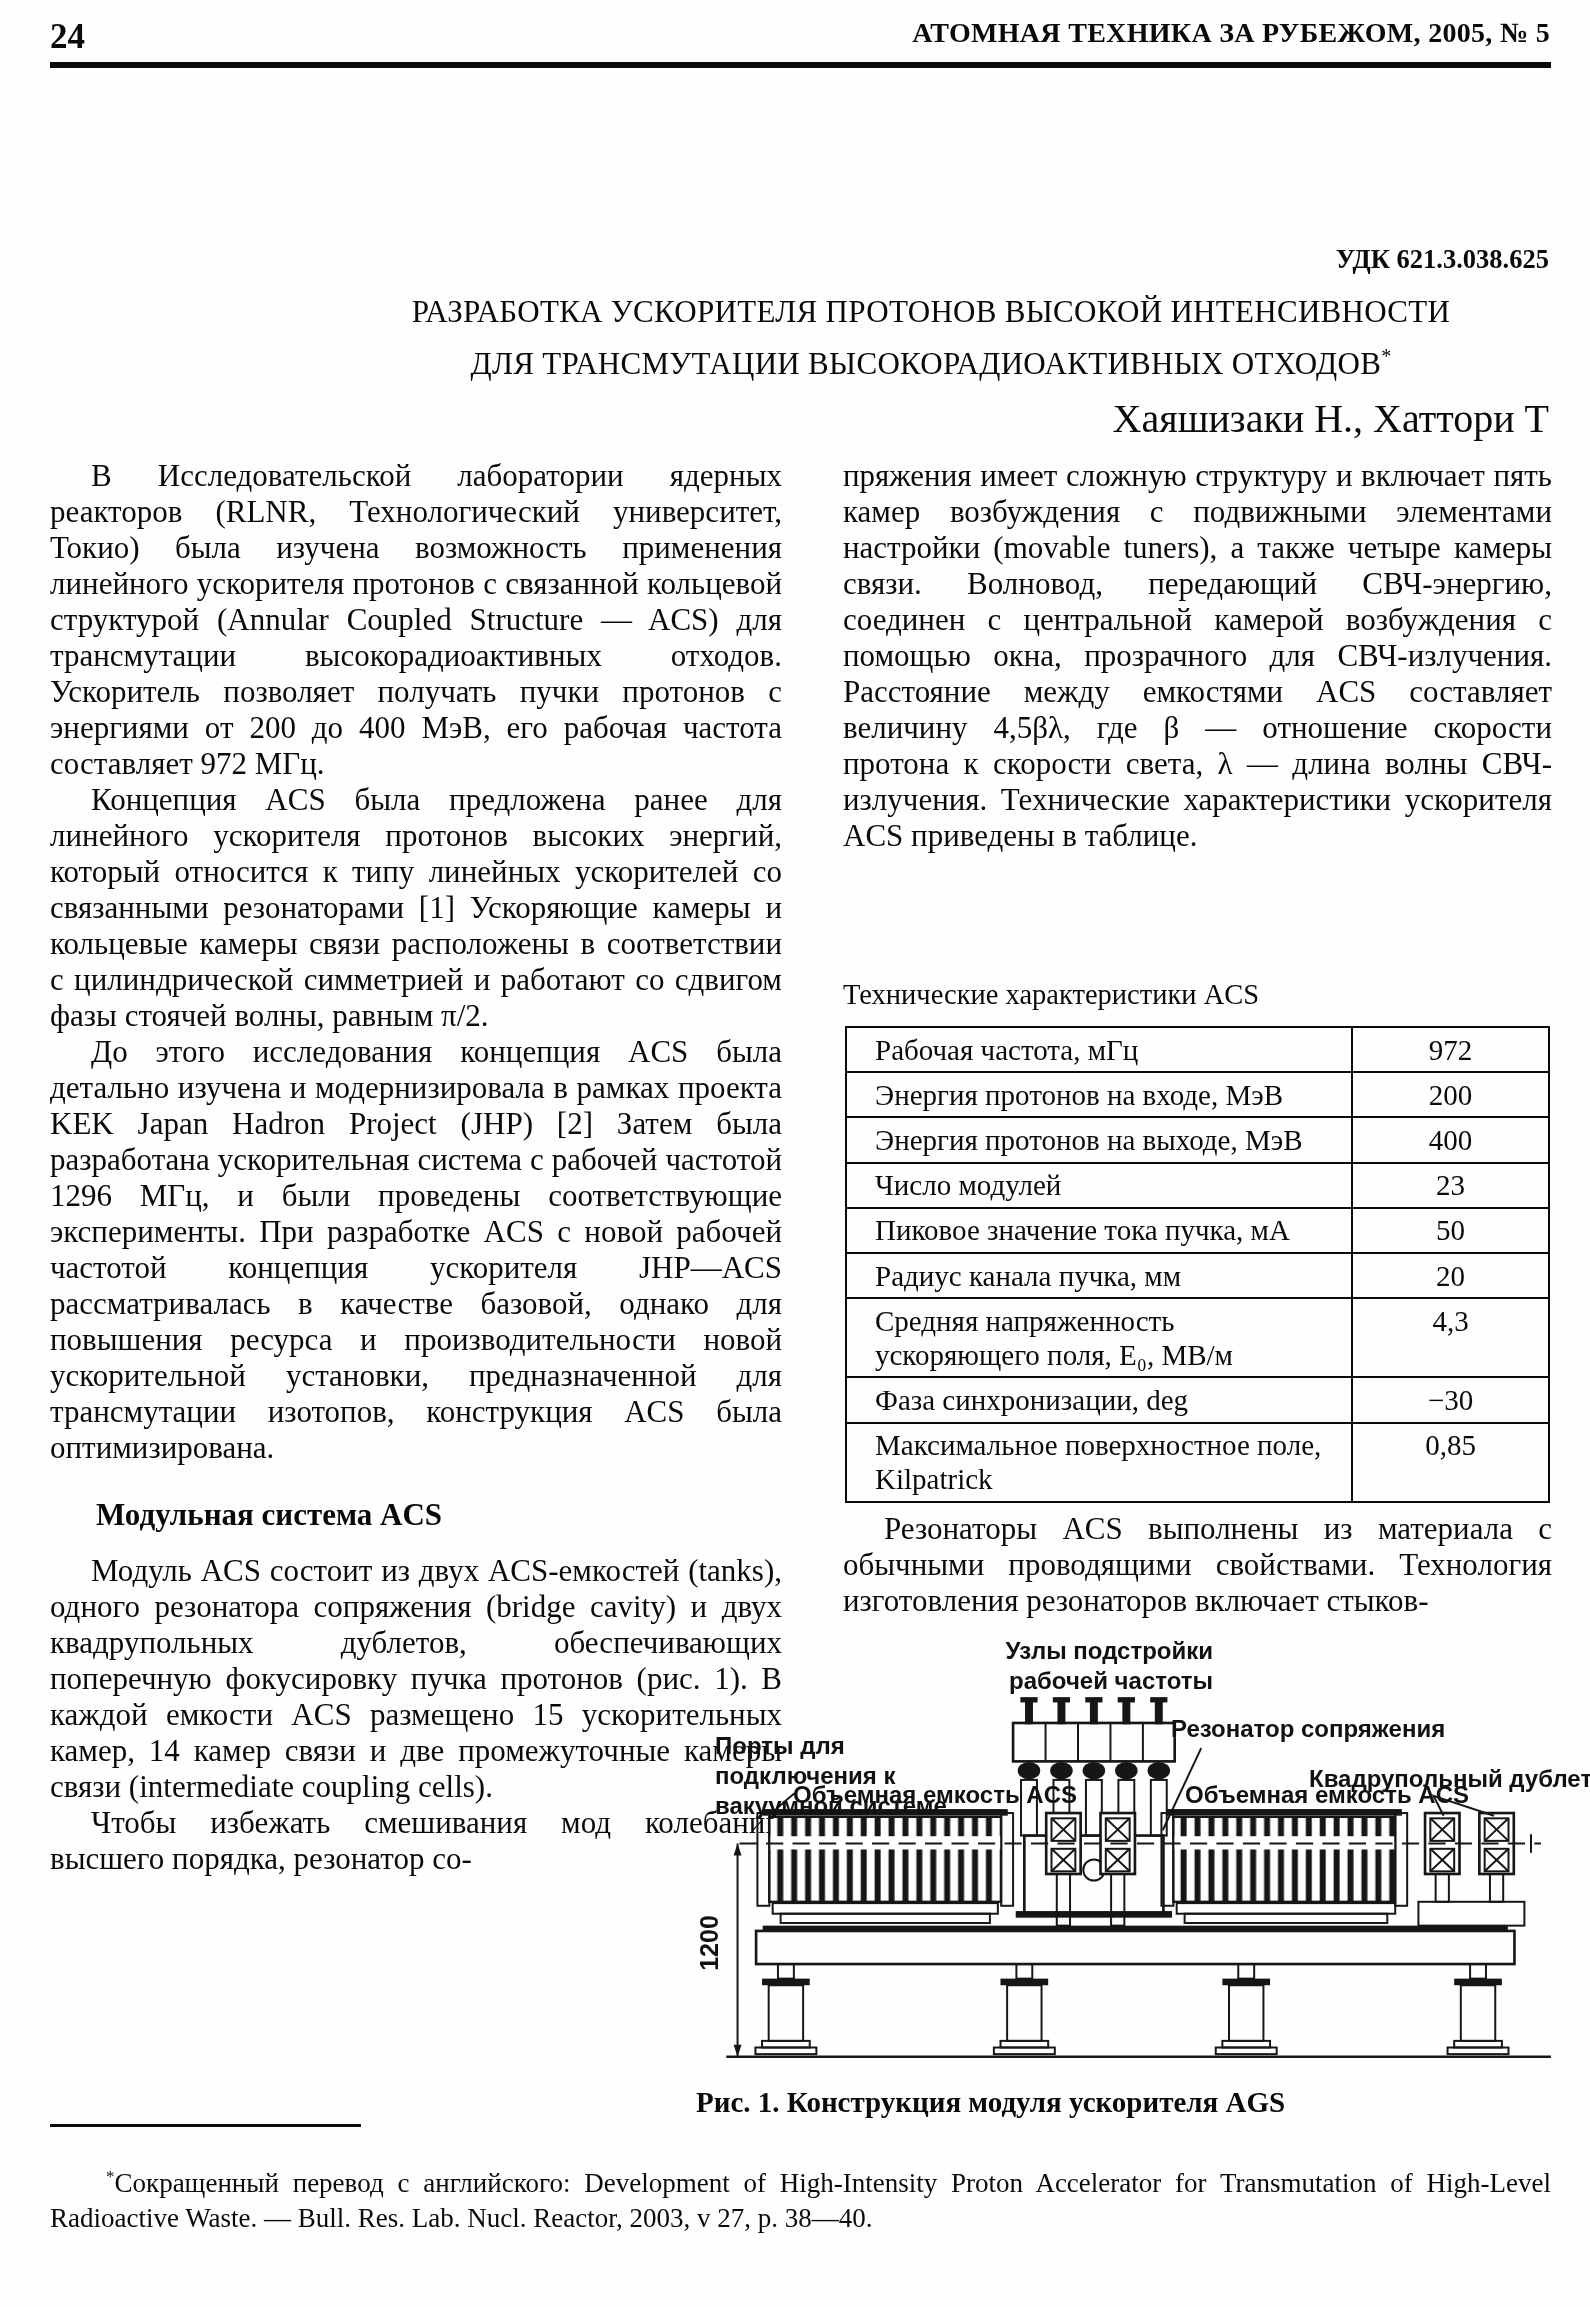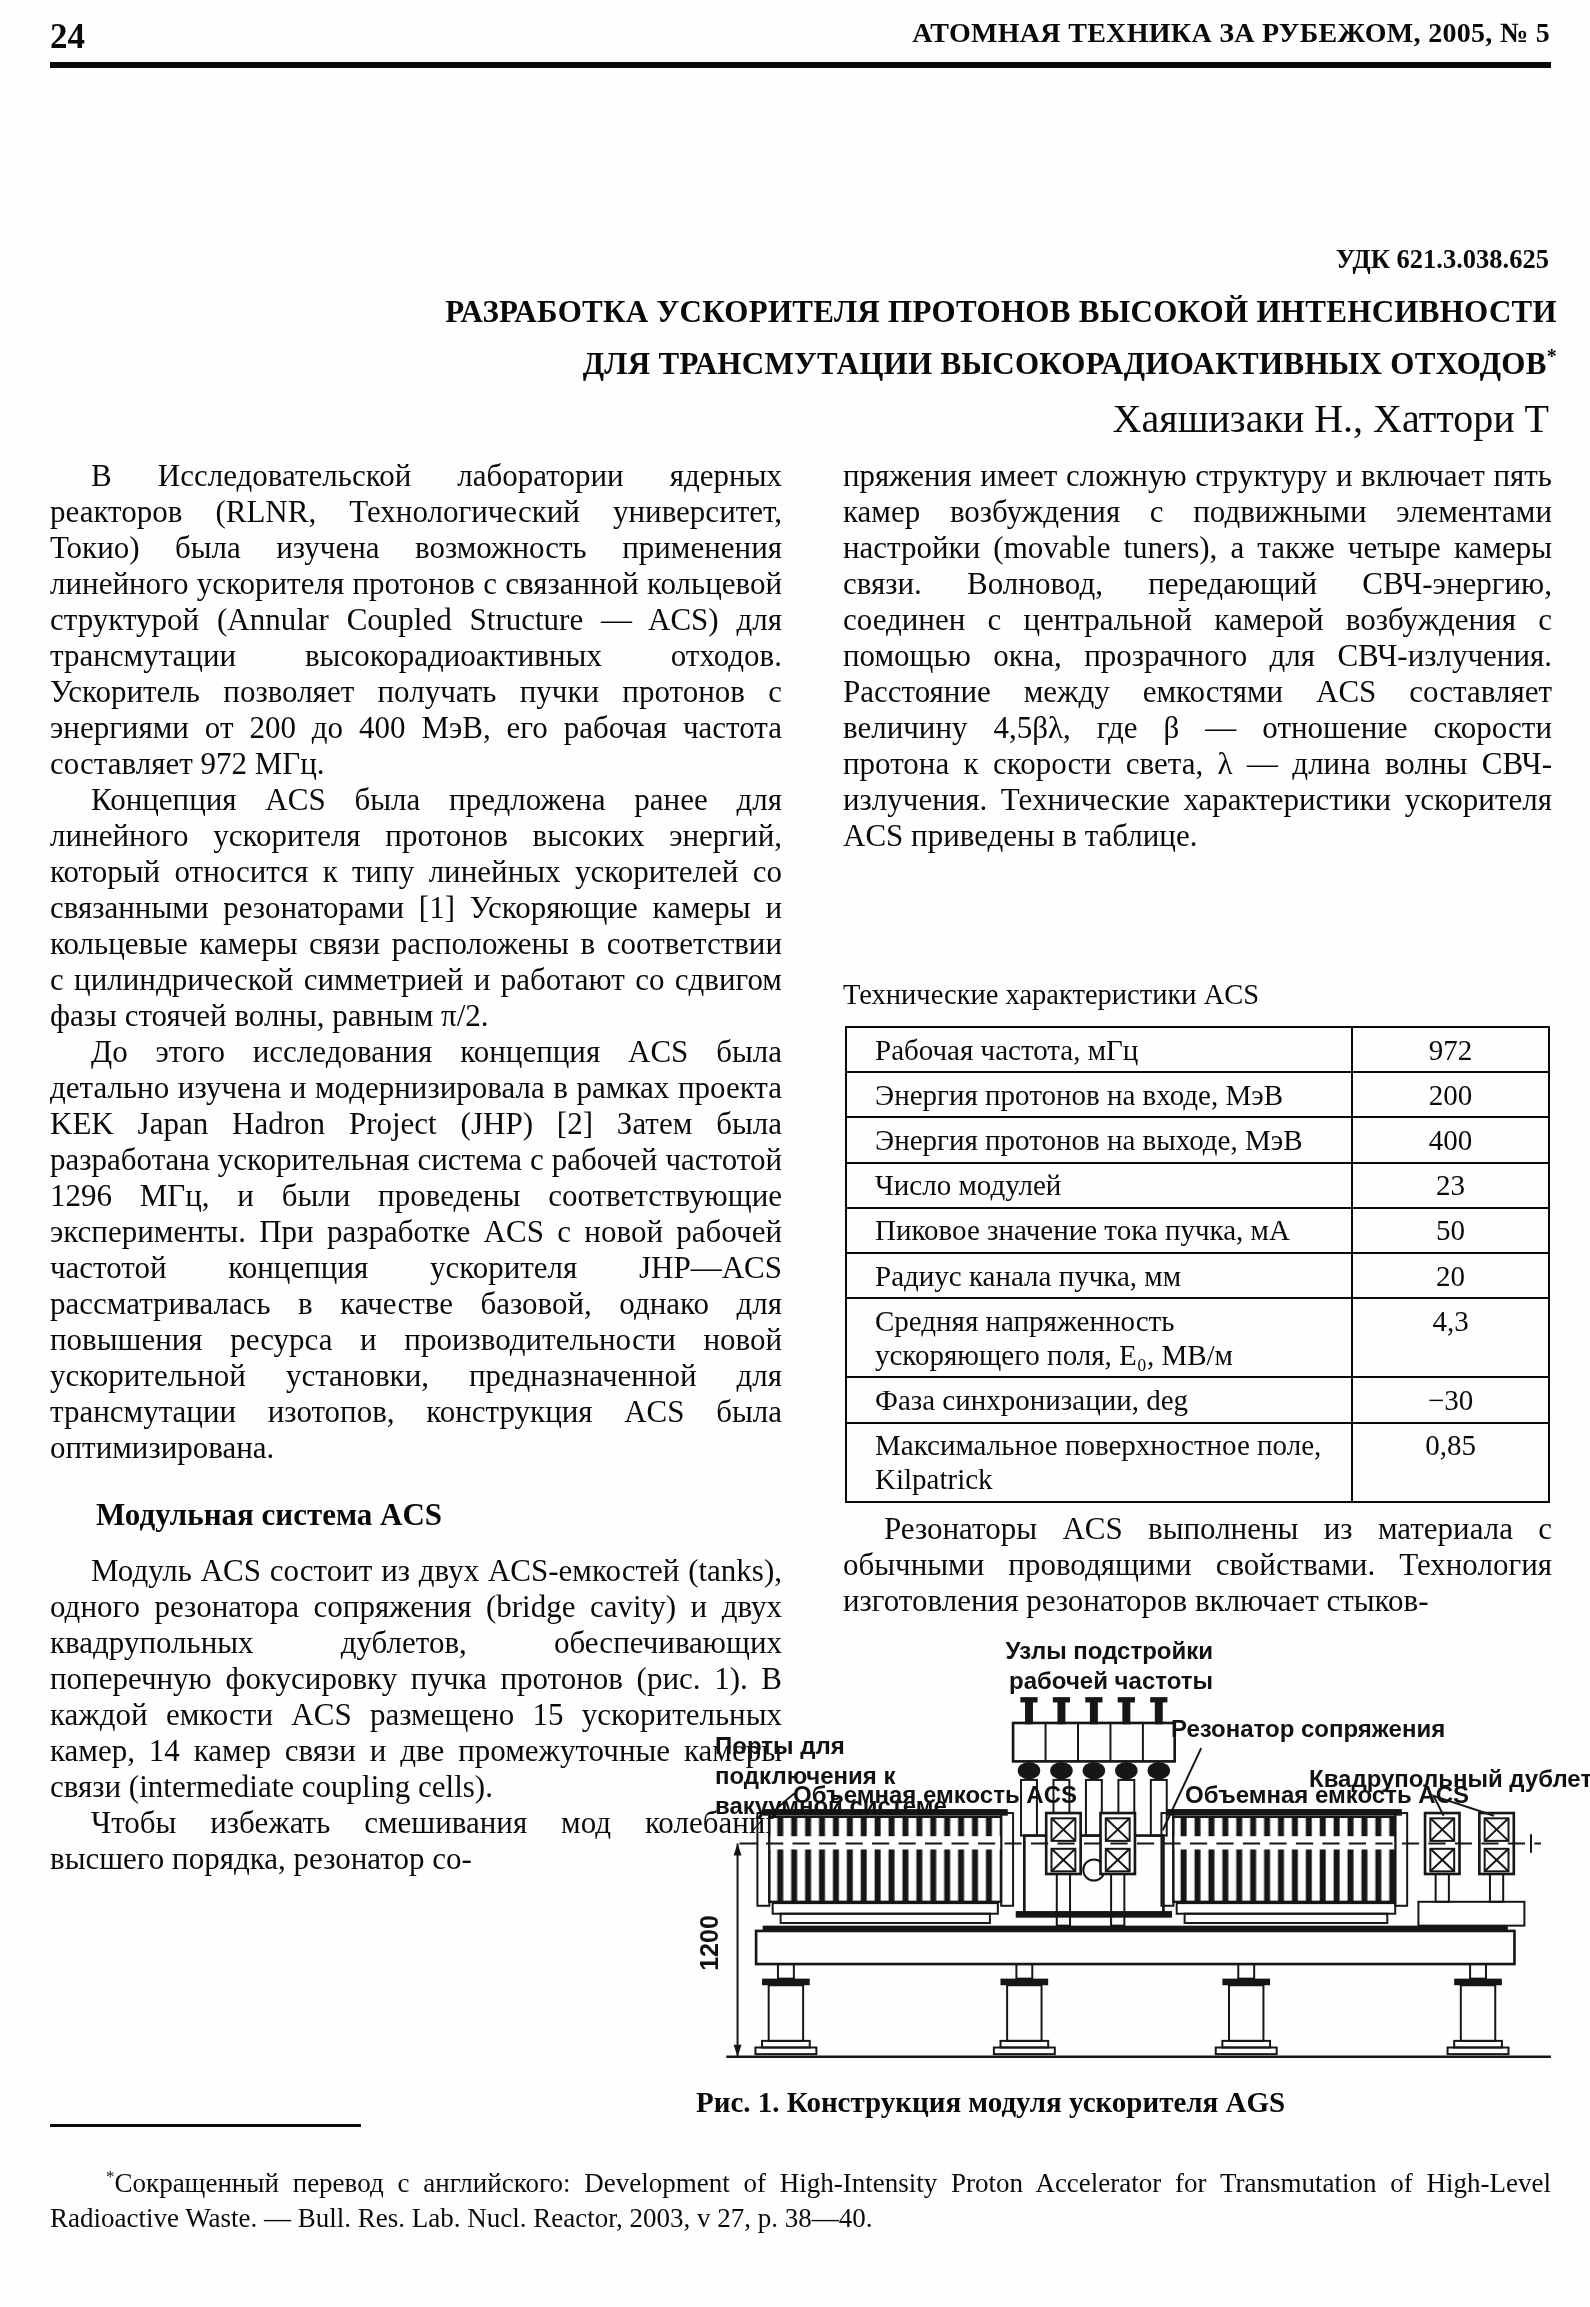--- a/index.html
+++ b/index.html
@@ -6,22 +6,22 @@
   .page{
     position:relative;width:1590px;height:2307px;background:#fefefe;
     font-family:"Liberation Serif", serif;color:#0a0a0a;overflow:hidden;
   }
   
   .hdr-pageno{position:absolute;left:50px;top:17px;font-size:35px;font-weight:bold;}
   .hdr-journal{position:absolute;right:40px;top:17px;font-size:28px;font-weight:bold;letter-spacing:0.3px;}
   .hdr-rule{position:absolute;left:50px;top:62px;width:1501px;height:6px;background:#0a0a0a;}
   
   .udk{position:absolute;right:41px;top:244px;font-size:26.5px;font-weight:bold;margin-left:15px;}
-  .title{position:absolute;left:305px;top:290px;width:1252px;text-align:right;
-         font-size:31px;font-weight:bold;line-height:44px;letter-spacing:0.3px;}
+  .title{position:absolute;left:305px;top:290px;width:1252px;text-align:center;
+         font-size:31px;font-weight:normal;line-height:44px;letter-spacing:0.3px;}
   .title sup{font-size:20px;}
   .authors{position:absolute;right:41px;top:395px;font-size:40px;}
   
   .col-left{position:absolute;left:50px;top:458px;width:732px;
             font-size:31px;line-height:36px;text-align:justify;}
   .col-left p{margin:0;text-indent:41px;}
   .col-left h3{font-size:31px;font-weight:bold;margin:30.5px 0 20px 46px;text-indent:0;}
   .rc-par1{position:absolute;left:843px;top:458px;width:709px;
            font-size:31px;line-height:36px;text-align:justify;}
   .tbl-title{position:absolute;left:843px;top:979px;font-size:28.5px;font-weight:normal;}

